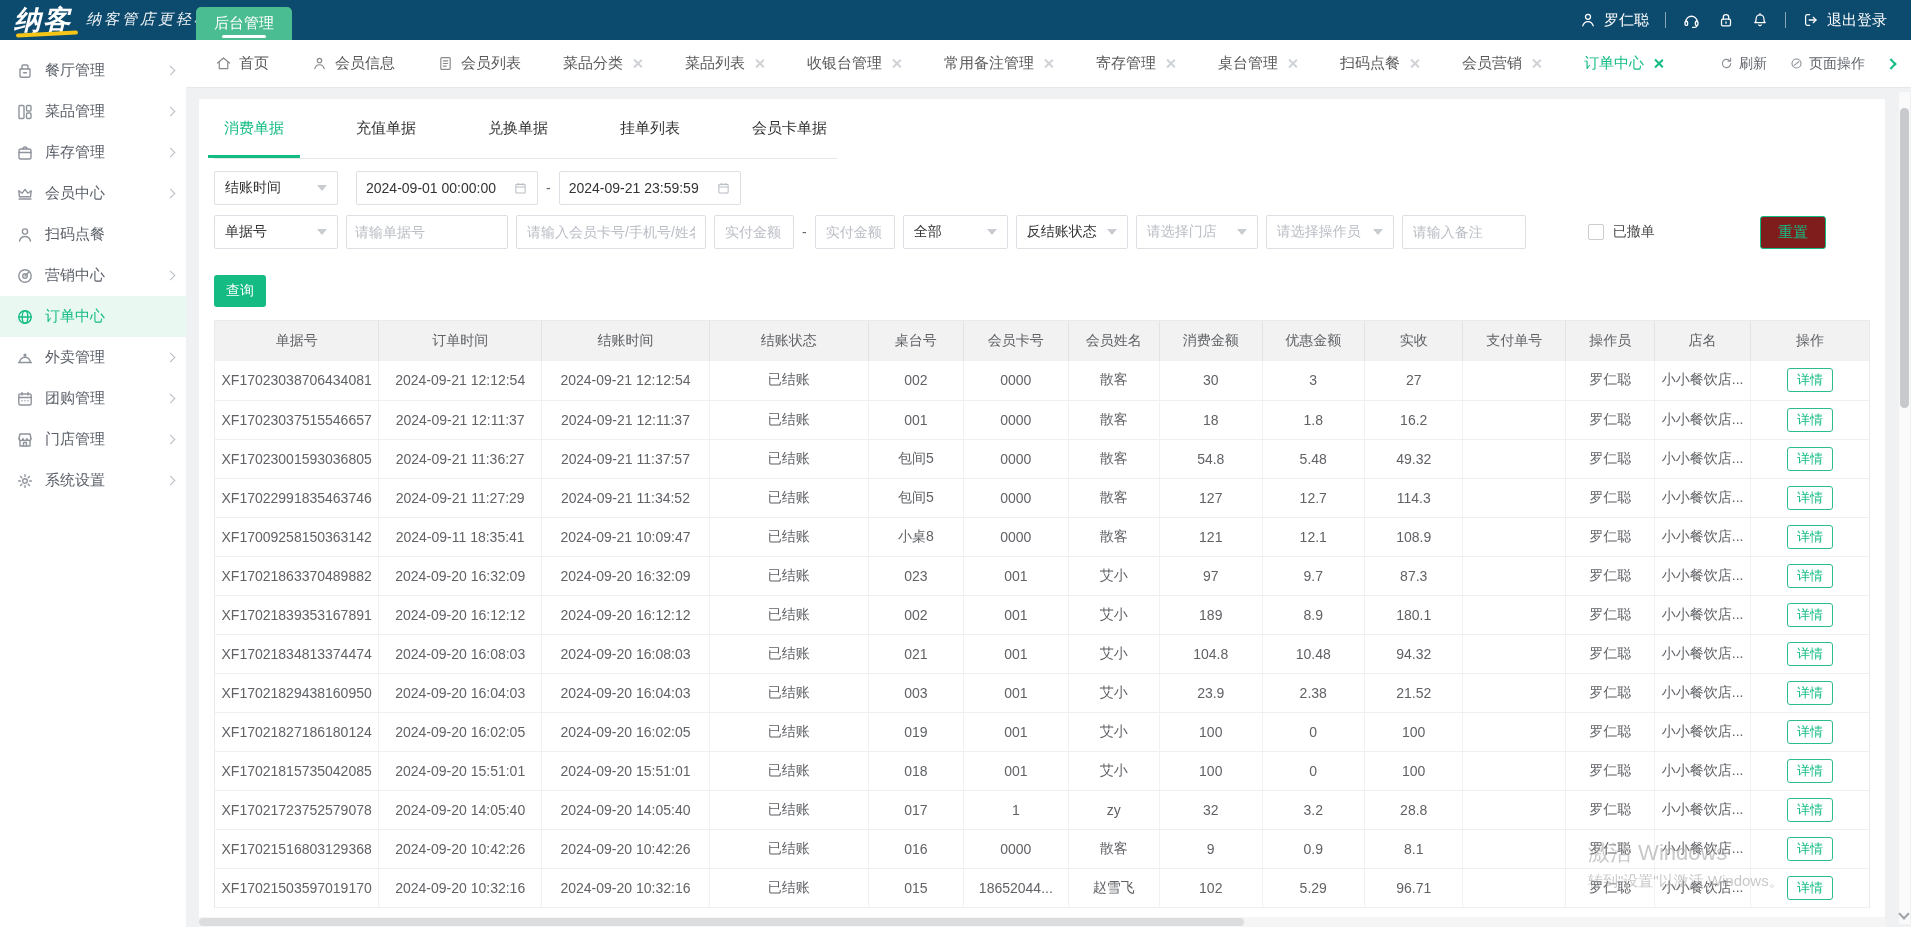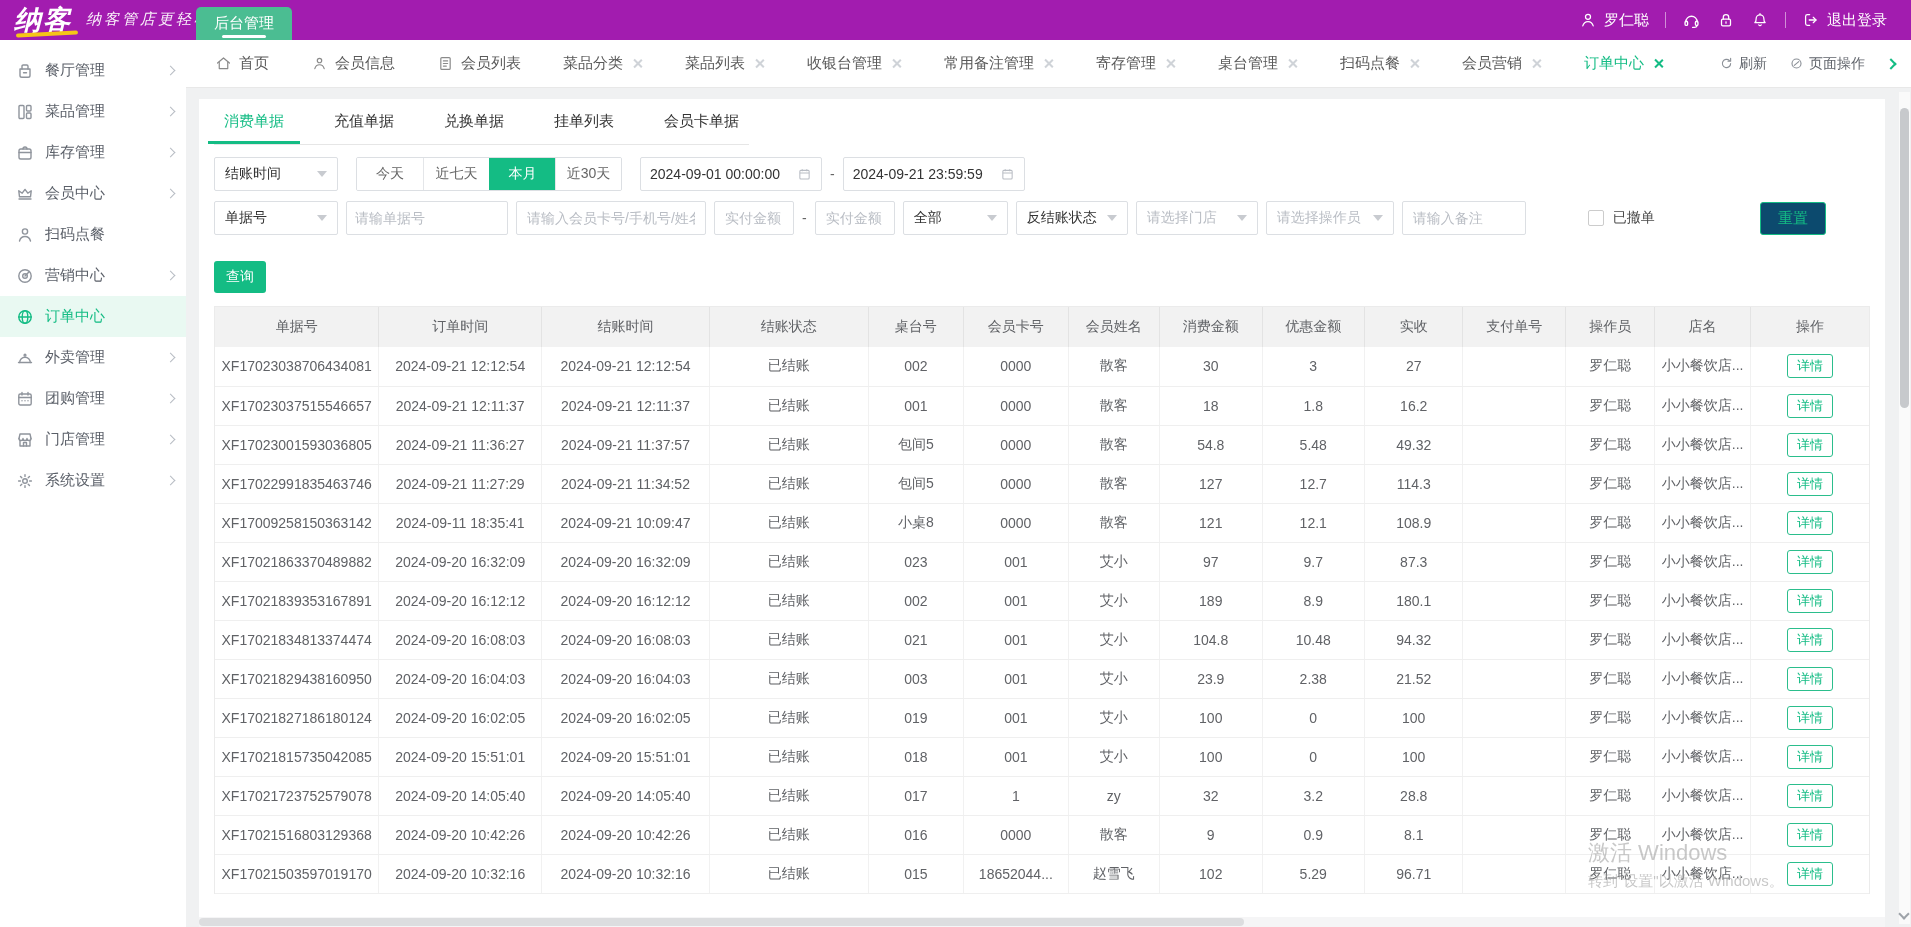--- a/index.html
+++ b/index.html
@@ -1,19 +1,19 @@
 <!DOCTYPE html>
 <html><head>
 <meta charset="utf-8">
 <style>
   * { margin:0; padding:0; box-sizing:border-box; }
   html,body { width:1911px; height:927px; overflow:hidden; background:#f0f1f2;
     font-family:"Liberation Sans","DejaVu Sans",sans-serif; }
   
-  .topbar { height:40px; background:#a21caf; display:flex; align-items:center; position:relative; color:#fff; }
+  .topbar { height:40px; background:#0c4a6e; display:flex; align-items:center; position:relative; color:#fff; }
   .logo-wrap { display:flex; align-items:flex-end; padding-left:14px; }
   .logo-text { font-size:27px; font-weight:bold; letter-spacing:2px; line-height:34px; font-style:italic; }
   .logo-swoosh { position:absolute; left:16px; top:32px; width:62px; height:4px; border-radius:3px; background:#f5c518; transform:rotate(-3deg); }
   .slogan { font-size:15px; font-style:italic; margin:0 0 8px 14px; letter-spacing:3px; opacity:.95; }
   .admin-tab { position:absolute; left:196px; bottom:0; height:33px; padding:0 18px; background:#4bbd92;
     border-radius:5px 5px 0 0; display:flex; align-items:center; font-size:15px; }
   .admin-tab::after { content:""; position:absolute; bottom:2px; left:50%; transform:translateX(-50%); width:44px; height:3px; background:#fff; border-radius:2px;}
   .top-right { margin-left:auto; display:flex; align-items:center; gap:16px; padding-right:24px; font-size:15px; }
   .top-right svg { display:block; }
   .tdivider { width:1px; height:16px; background:rgba(255,255,255,.5); }
@@ -41,21 +41,21 @@
   .close-x::before { transform:rotate(45deg);} .close-x::after { transform:rotate(-45deg);}
   .tab.active { color:#14bc84; }
   .tab.active .close-x::before,.tab.active .close-x::after { background:#14bc84; }
   .tb-right { margin-left:auto; display:flex; align-items:center; gap:22px; color:#60646b; font-size:14px; }
   .tb-act { display:flex; align-items:center; gap:5px; cursor:pointer; }
   .tb-act svg { width:15px; height:15px; fill:none; stroke:#8b9097; stroke-width:1.5; stroke-linecap:round; stroke-linejoin:round; }
   .chev-green { width:8px; height:8px; border-top:2px solid #14bc84; border-right:2px solid #14bc84; transform:rotate(45deg); margin-right:6px; cursor:pointer; }
   .content { flex:1; background:#f0f1f2; padding:11px 26px 0 13px; position:relative; min-height:0; }
   .card { background:#fff; height:818px; padding:0 15px; overflow:hidden; }
   
-  .subtabs { display:inline-flex; gap:38px; padding:0 4px; border-bottom:1px solid #e6e6e6; height:46px; align-items:center; }
+  .subtabs { display:inline-flex; gap:60px; padding:0 4px; border-bottom:1px solid #e6e6e6; height:60px; align-items:center; }
   .subtab { font-size:15px; color:#333; cursor:pointer; position:relative; height:100%; display:flex; align-items:center; padding:0 6px;}
   .subtab.active { color:#14bc84; }
   .subtab.active::after { content:""; position:absolute; left:-10px; right:-10px; bottom:0; height:3px; background:#14bc84; }
   
   .frow { display:flex; align-items:center; margin-top:12px; }
   .f-select { height:34px; border:1px solid #dcdfe3; border-radius:2px; background:#fff; display:flex; align-items:center;
     padding:0 10px; font-size:14px; color:#333; cursor:pointer; }
   .f-select .val { flex:1; white-space:nowrap; overflow:hidden; }
   .f-select.placeholder .val { color:#b9bdc4; }
   .caret { width:0; height:0; border-left:5px solid transparent; border-right:5px solid transparent; border-top:6px solid #c8cbd0; margin-left:8px; flex:none;}
@@ -69,21 +69,21 @@
   .date-input svg { width:15px; height:15px; fill:none; stroke:#b9bdc4; stroke-width:1.4; flex:none; }
   .dash { margin:0 8px; color:#666; font-size:14px; }
   .f-input { height:34px; border:1px solid #dcdfe3; border-radius:2px; padding:0 10px; font-size:14px; color:#333; outline:none;
     font-family:"Liberation Sans","DejaVu Sans",sans-serif; }
   .f-input::placeholder { color:#b9bdc4; }
   .ml8 { margin-left:8px; } .ml18 { margin-left:18px; }
   .w124 { width:124px; } .w150 { width:162px;padding-left:8px; } .w190 { width:190px; } .w80 { width:80px; }
   .w105 { width:105px; } .w112 { width:112px; } .w122 { width:122px; } .w128 { width:128px; }
   .chk { display:flex; align-items:center; gap:9px; margin-left:62px; cursor:pointer; font-size:14px; color:#4a4a4a; }
   .chk .box { width:16px; height:16px; border:1px solid #ccc; border-radius:2px; background:#fff; }
-  .btn-reset { margin-left:auto; margin-right:44px; width:66px; height:33px; border:1px solid #14bc84; color:#14bc84; background:#0c4a6e;
+  .btn-reset { margin-left:auto; margin-right:44px; width:66px; height:33px; border:1px solid #14bc84; color:#14bc84; background:#7f1d1d;
     border-radius:3px; font-size:15px; cursor:pointer; font-family:inherit; }
   .btn-query { width:52px; height:32px; background:#14bc84; border:none; color:#fff; border-radius:3px; font-size:14px; cursor:pointer; font-family:inherit; }
   .qrow { margin-top:26px; }
   
   .tablewrap { margin-top:13px; border:1px solid #ebebeb; border-bottom:none; }
   table { width:100%; border-collapse:collapse; table-layout:fixed; }
   thead th { height:40px; background:#f2f2f2; font-weight:normal; font-size:14px; color:#606266; border-right:1px solid #e3e3e3; }
   thead th:last-child { border-right:none;margin-left:44px; }
   tbody td { height:39px; text-align:center; font-size:14px; color:#606266; border-bottom:1px solid #efefef;
     border-right:1px solid #f1f1f1; white-space:nowrap; overflow:hidden; }
@@ -347,26 +347,20 @@
           <span class="subtab">挂单列表</span>
           <span class="subtab">会员卡单据</span>
         </div>
 
         
         <div class="frow">
           <div class="f-select w124">
             <span class="val">结账时间</span>
             <i class="caret"></i>
           </div>
-          <div class="segmented">
-            <span class="seg">今天</span>
-            <span class="seg">近七天</span>
-            <span class="seg active">本月</span>
-            <span class="seg">近30天</span>
-          </div>
           <div class="date-input ml18">
             <span>2024-09-01 00:00:00</span>
             <svg viewBox="0 0 20 20">
                 <rect x="3.8" y="4.5" width="12.4" height="11.5" rx="1.3"></rect>
                 <path d="M3.8 8h12.4M7 3v2.5M13 3v2.5"></path>
               </svg>
           </div>
           <span class="dash">-</span>
           <div class="date-input">
             <span>2024-09-21 23:59:59</span>

